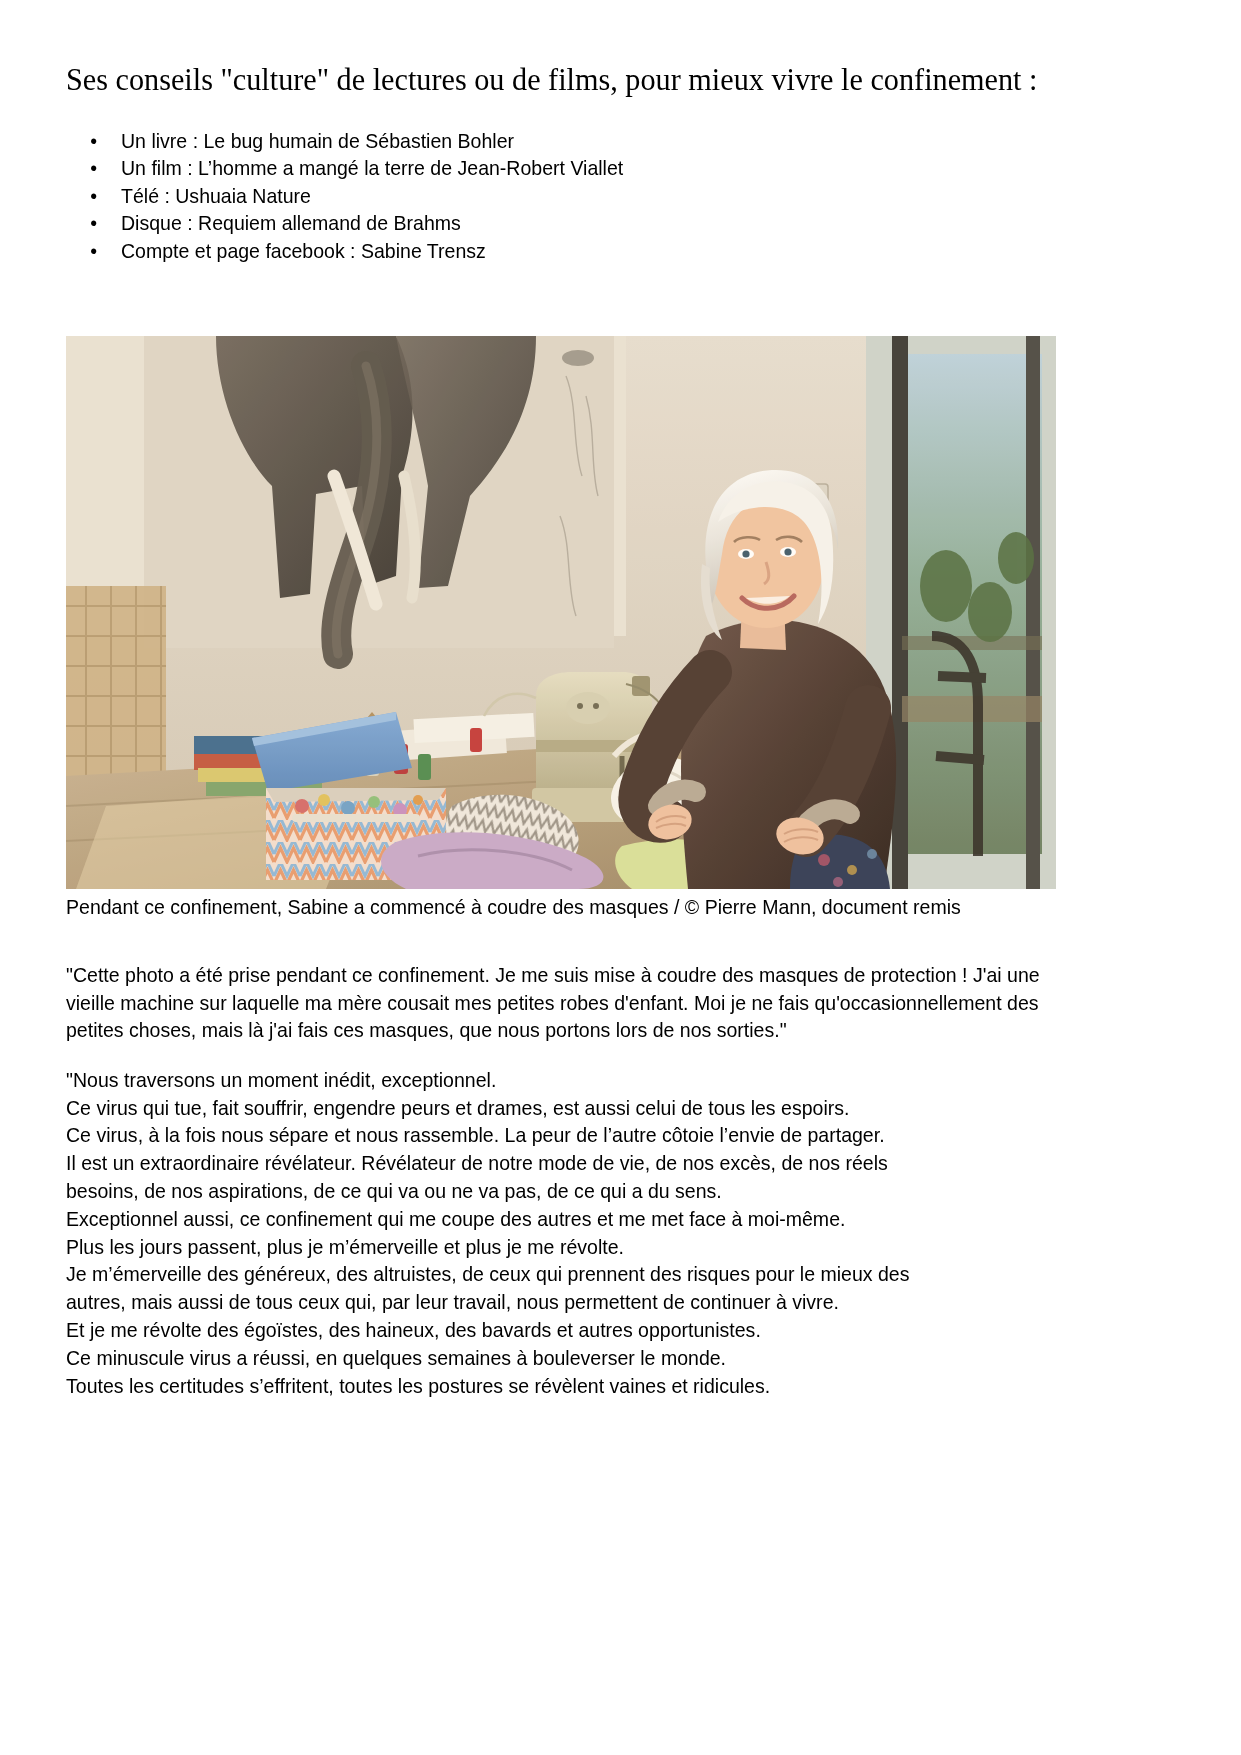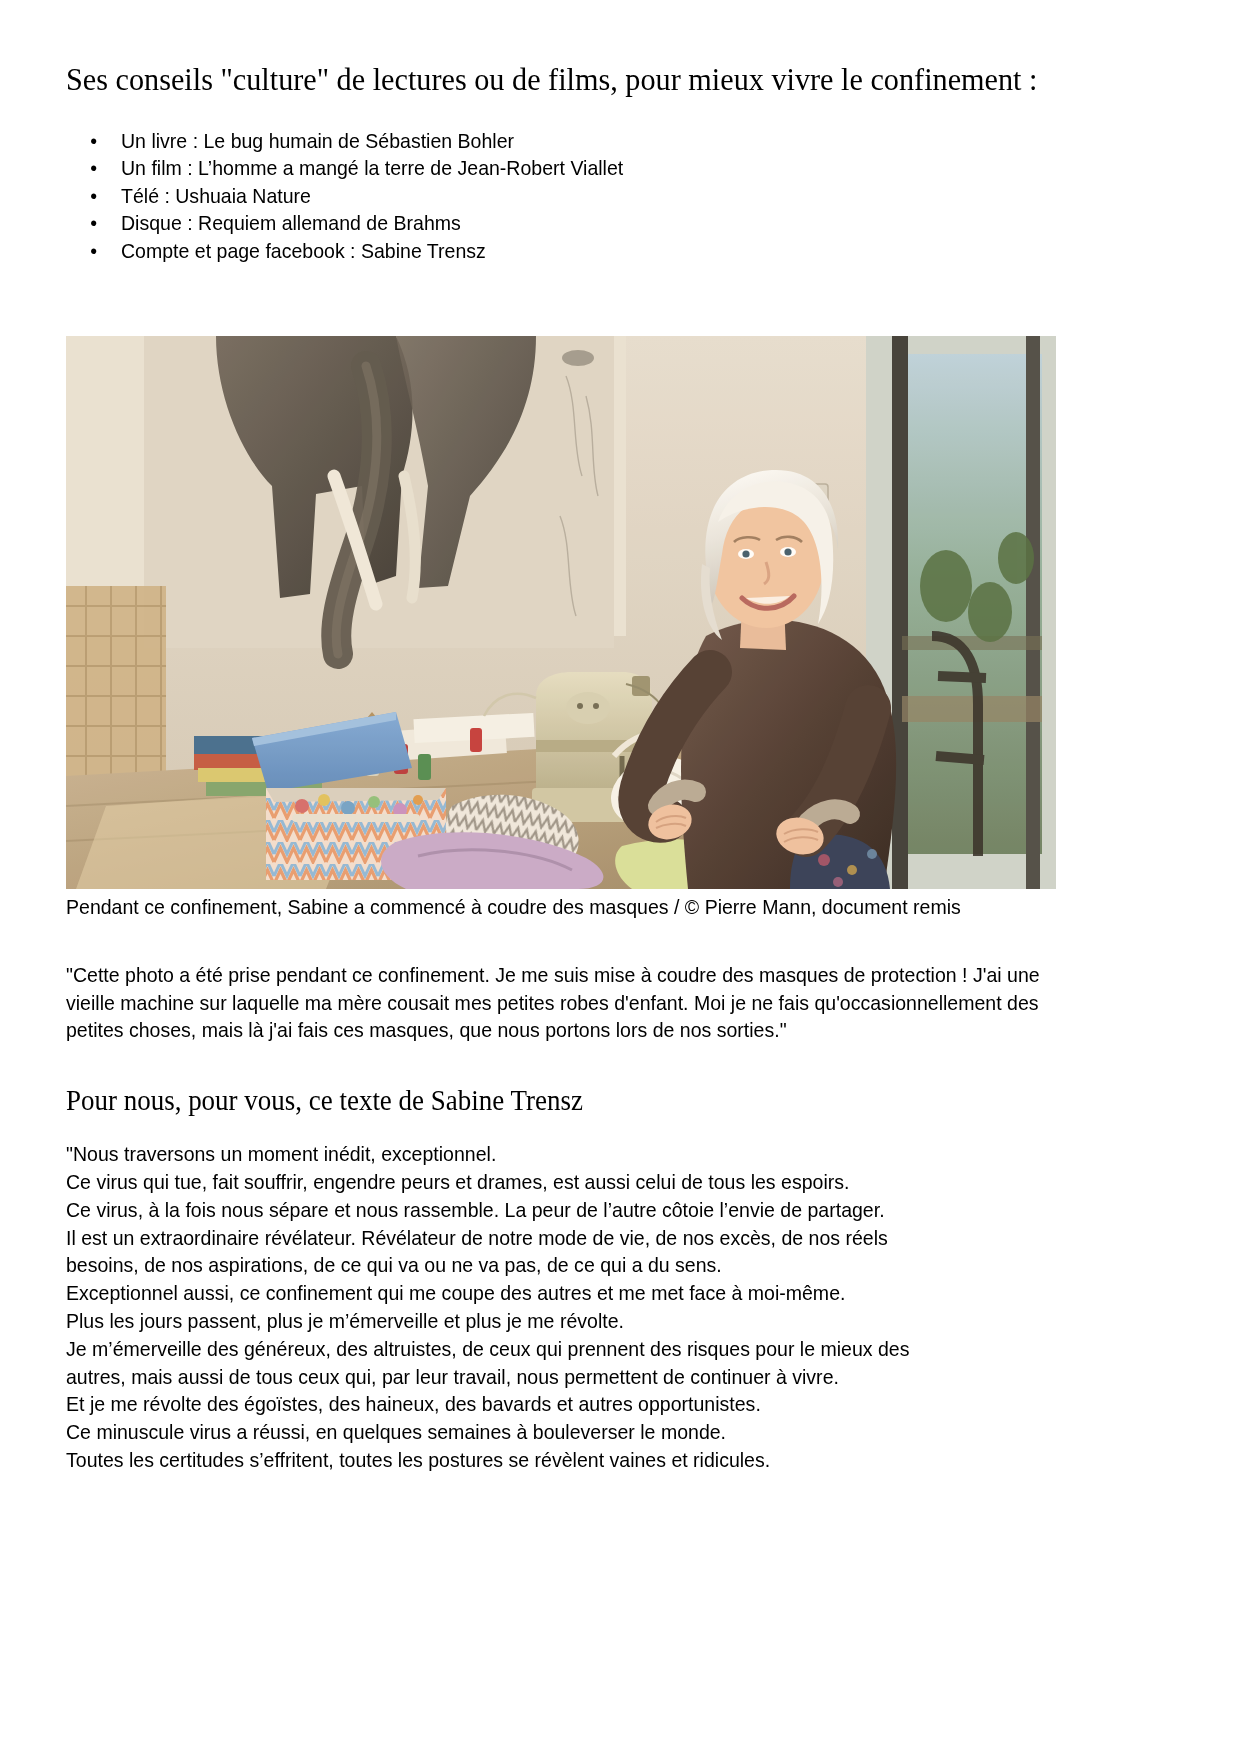--- a/index.html
+++ b/index.html
@@ -388,23 +388,20 @@
 
           <rect x="0" y="0" width="990" height="553" fill="#ffcf8a" opacity="0.07"></rect>
         </g>
       </svg>
     </div>
 
     <div class="caption">Pendant ce confinement, Sabine a commencé à coudre des masques / © Pierre Mann, document remis</div>
 
     <p class="para">"Cette photo a été prise pendant ce confinement. Je me suis mise à coudre des masques de protection ! J'ai une vieille machine sur laquelle ma mère cousait mes petites robes d'enfant. Moi je ne fais qu'occasionnellement des petites choses, mais là j'ai fais ces masques, que nous portons lors de nos sorties."</p>
 
-    <div class="heading2-wrap">
-      <h2 class="doc-subheading">Pour nous, pour vous, ce texte de Sabine Trensz</h2>
-    </div>
 
     <div class="textblock">
       <span class="line">"Nous traversons un moment inédit, exceptionnel.</span>
       <span class="line">Ce virus qui tue, fait souffrir, engendre peurs et drames, est aussi celui de tous les espoirs.</span>
       <span class="line">Ce virus, à la fois nous sépare et nous rassemble. La peur de l’autre côtoie l’envie de partager.</span>
       <span class="line">Il est un extraordinaire révélateur. Révélateur de notre mode de vie, de nos excès, de nos réels</span>
       <span class="line">besoins, de nos aspirations, de ce qui va ou ne va pas, de ce qui a du sens.</span>
       <span class="line">Exceptionnel aussi, ce confinement qui me coupe des autres et me met face à moi-même.</span>
       <span class="line">Plus les jours passent, plus je m’émerveille et plus je me révolte.</span>
       <span class="line">Je m’émerveille des généreux, des altruistes, de ceux qui prennent des risques pour le mieux des</span>

